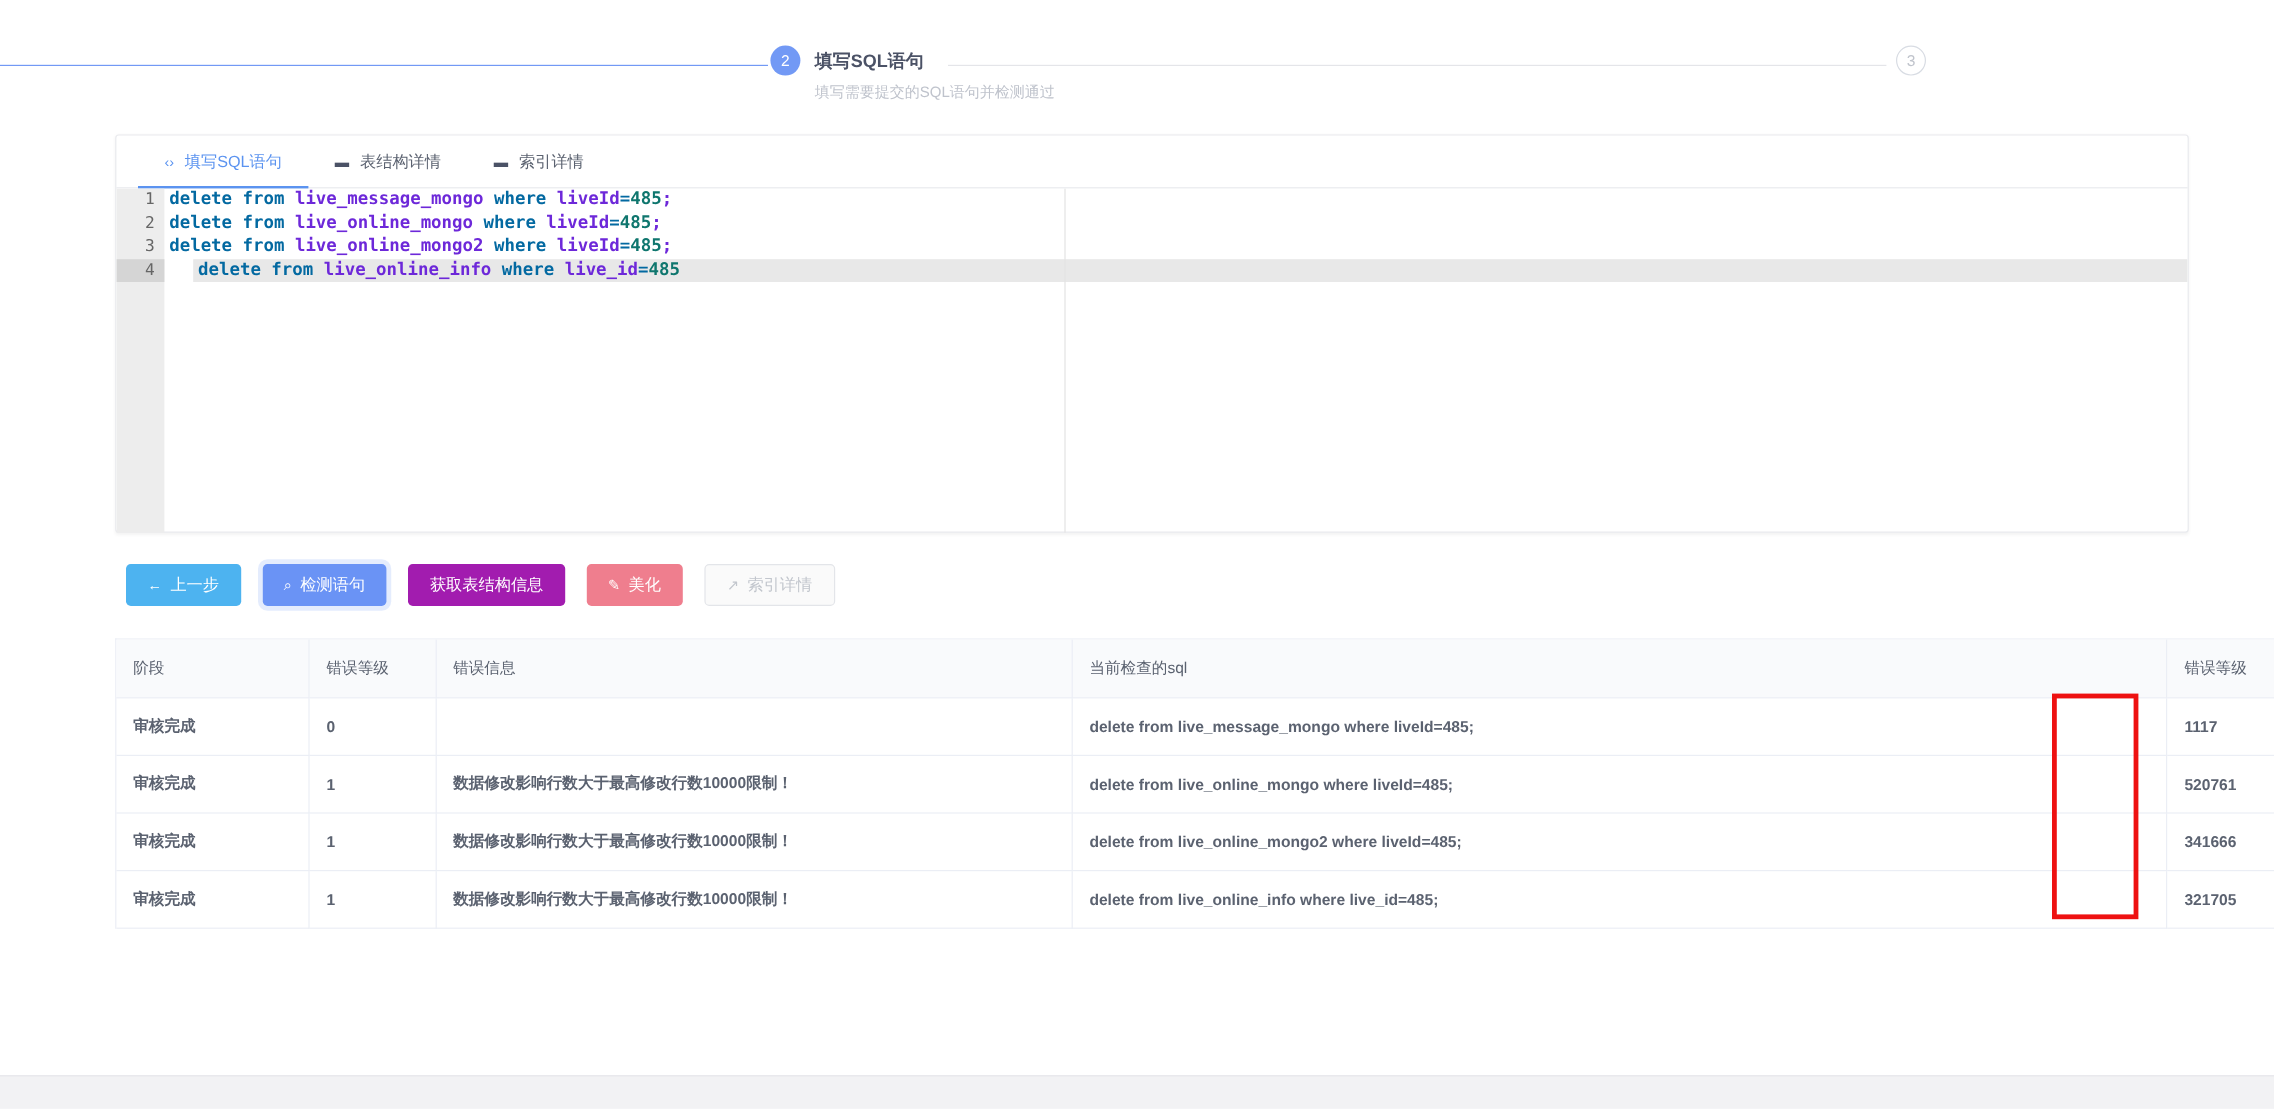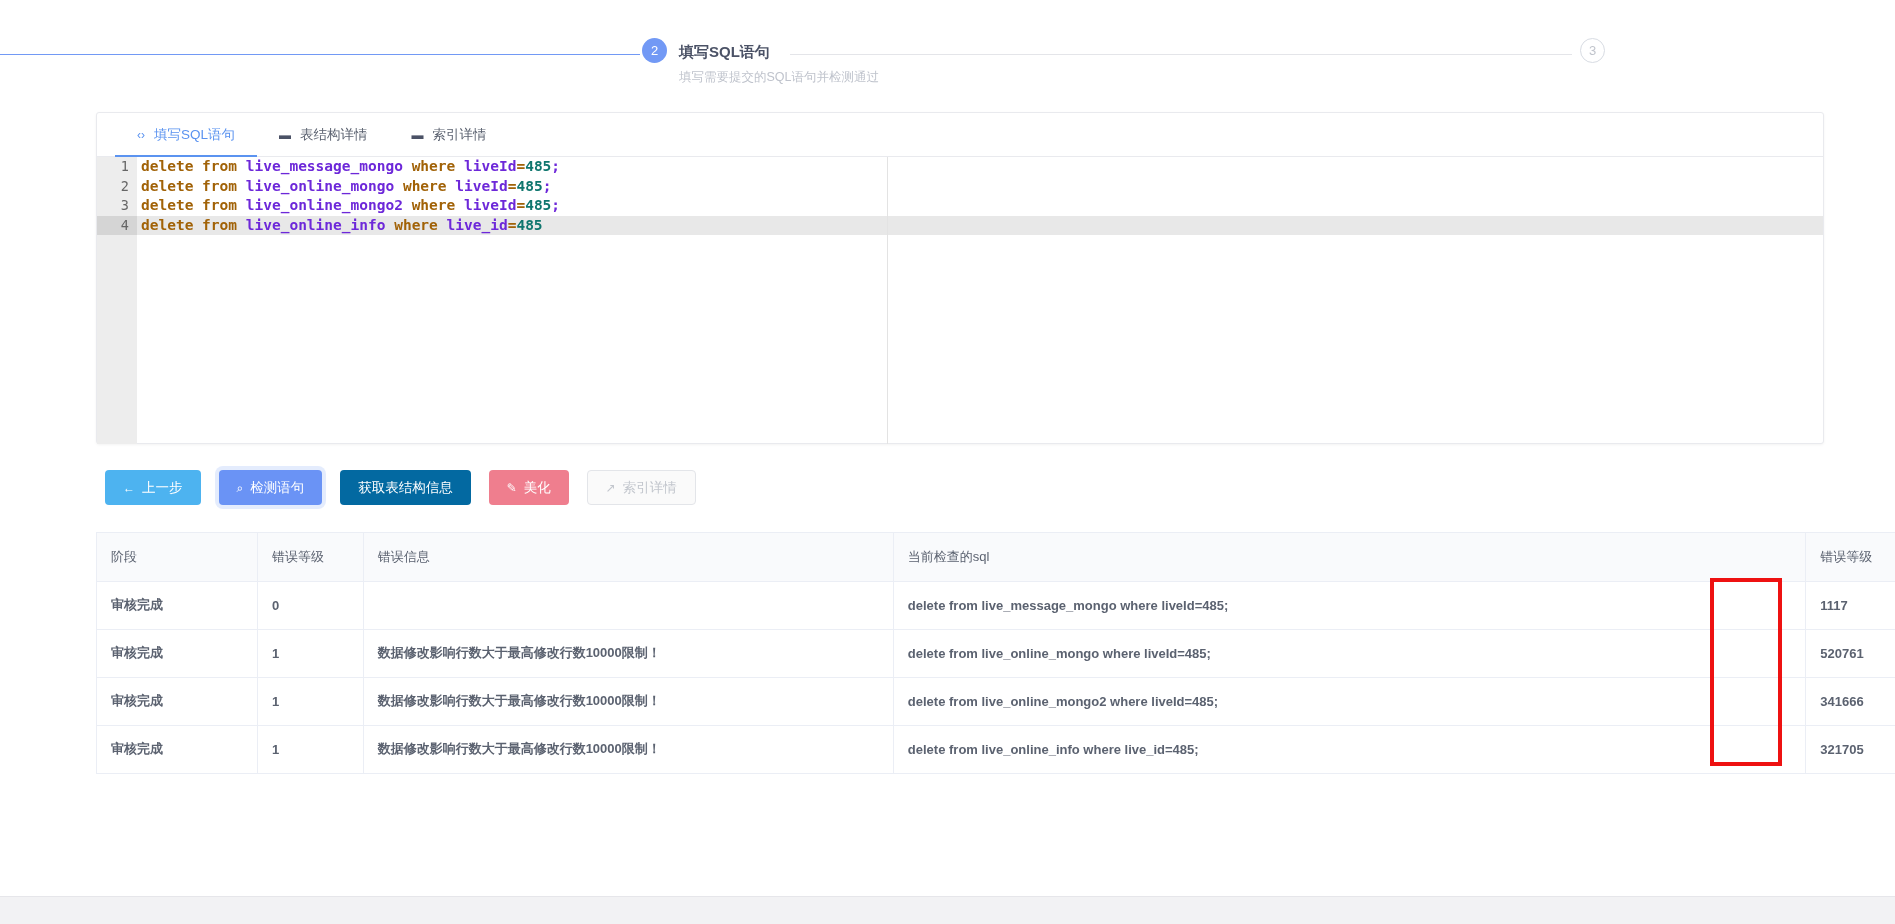--- a/index.html
+++ b/index.html
@@ -134,22 +134,22 @@
     left: 40px; right: 0; top: 0; bottom: 0;
   }
   .code-line {
     height: 19.5px;
     line-height: 19.5px;
     padding-left: 4px;
     white-space: pre;
     color: #1b1b1b;
     font-weight: bold;
   }
-  .code-line.active { background: #e8e8e8; }
-  .kw  { color: #a16207; }
+  .code-line.active { background: #e8e8e8; margin-left: 24px; }
+  .kw  { color: #0369a1; }
   .num { color: #0f766e; }
   .pun { color: #6d28d9; }
   .ruler {
     position: absolute;
     top: 0; bottom: 0;
     left: 790px;
     width: 1px;
     background: #e3e3e3;
   }
 
@@ -171,21 +171,21 @@
     gap: 7px;
     padding: 0 18px;
     font-size: 13.5px;
     font-family: "Liberation Sans", "DejaVu Sans", sans-serif;
     color: #ffffff;
     cursor: pointer;
     white-space: nowrap;
   }
   .btn-prev    { background: #4db3f0; }
   .btn-check   { background: #6a93f5; box-shadow: 0 0 0 4px rgba(106,147,245,0.18); }
-  .btn-schema  { background: #0369a1; }
+  .btn-schema  { background: #a21caf; }
   .btn-beauty  { background: #ef7e8e; }
   .btn-submit  {
     background: #fafafa;
     color: #c2c6cd;
     border: 1px solid #e3e5e9;
     cursor: not-allowed;
   }
   .btn-ico { font-size: 12px; line-height: 1; }
 
   

